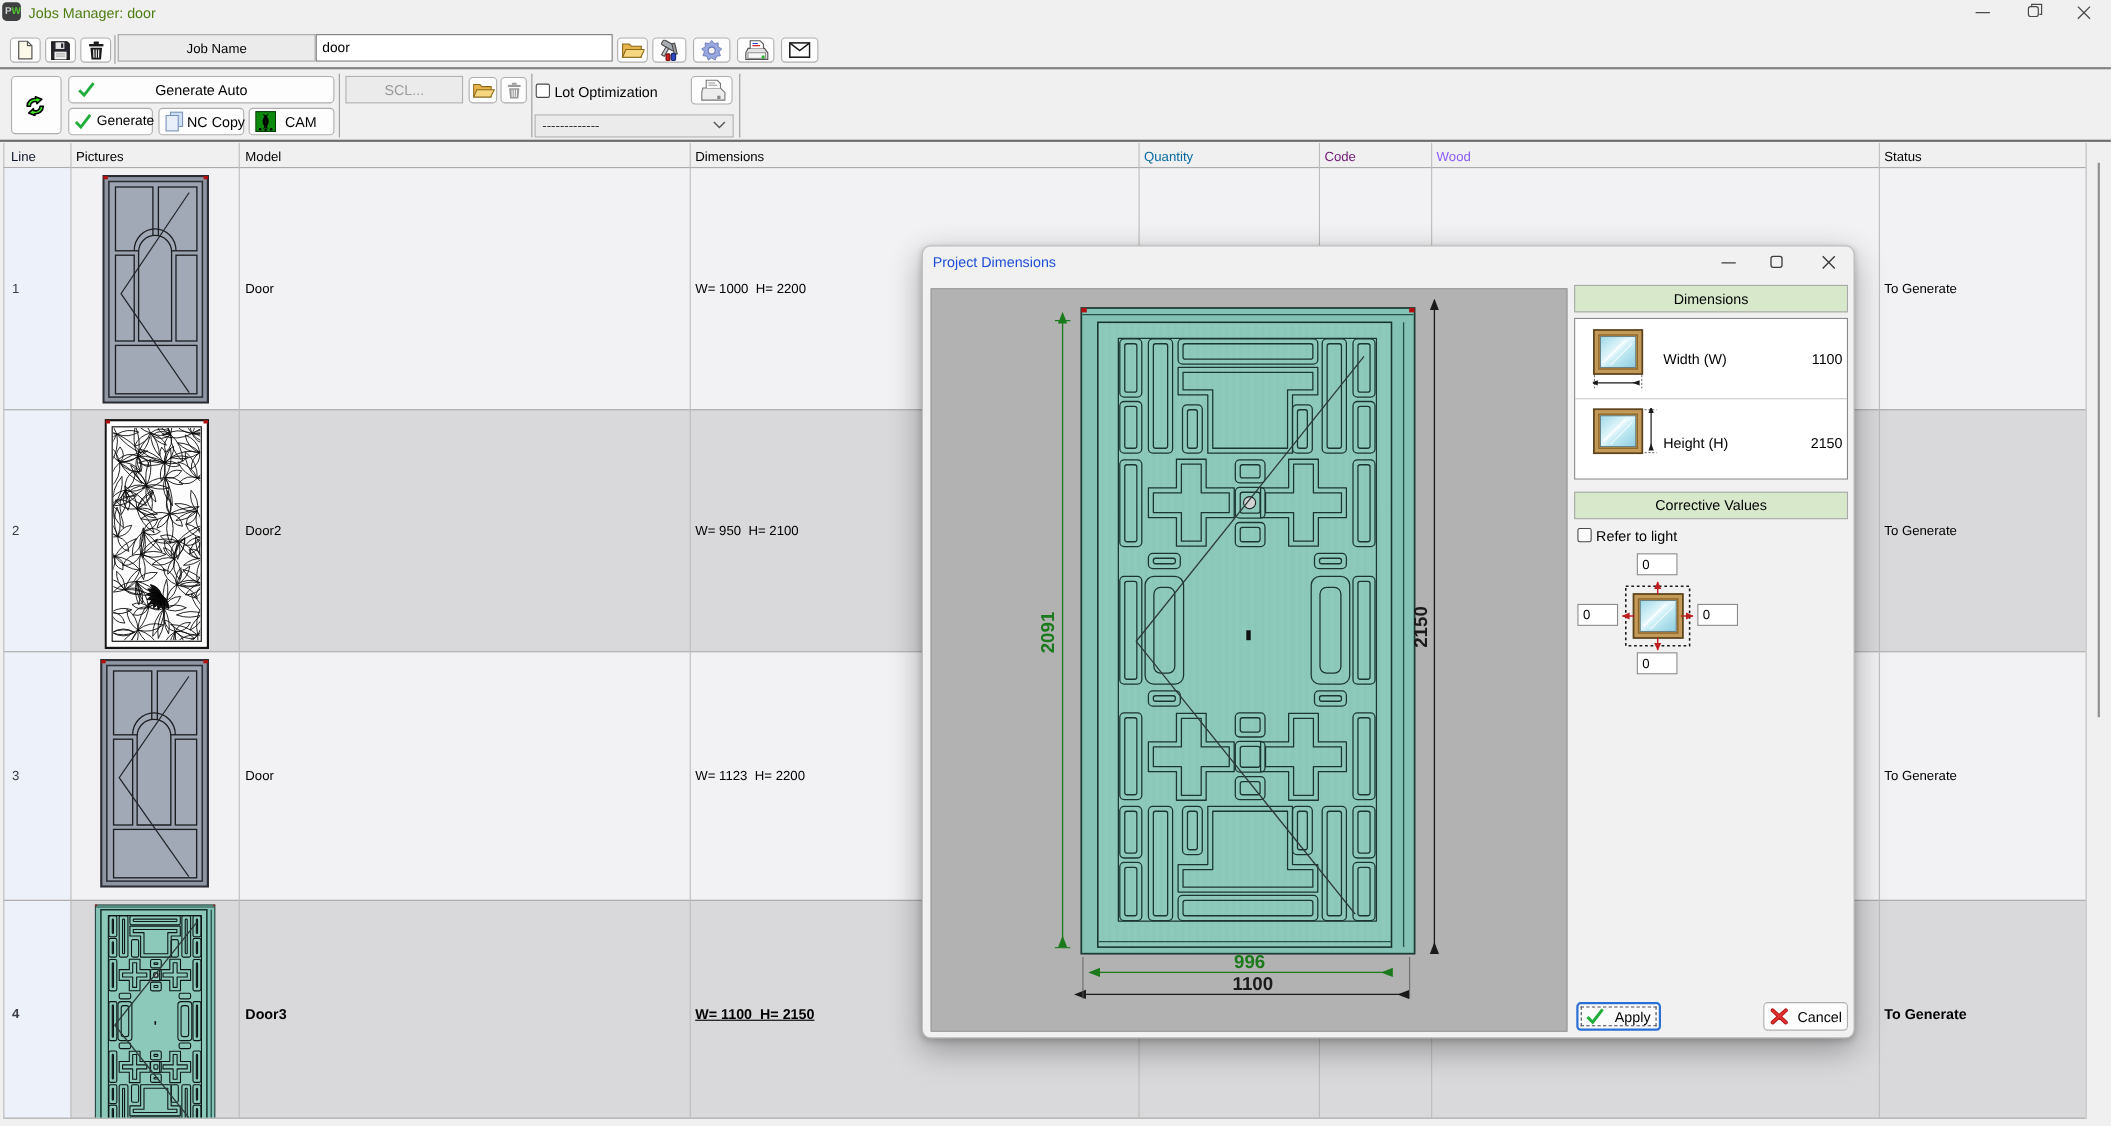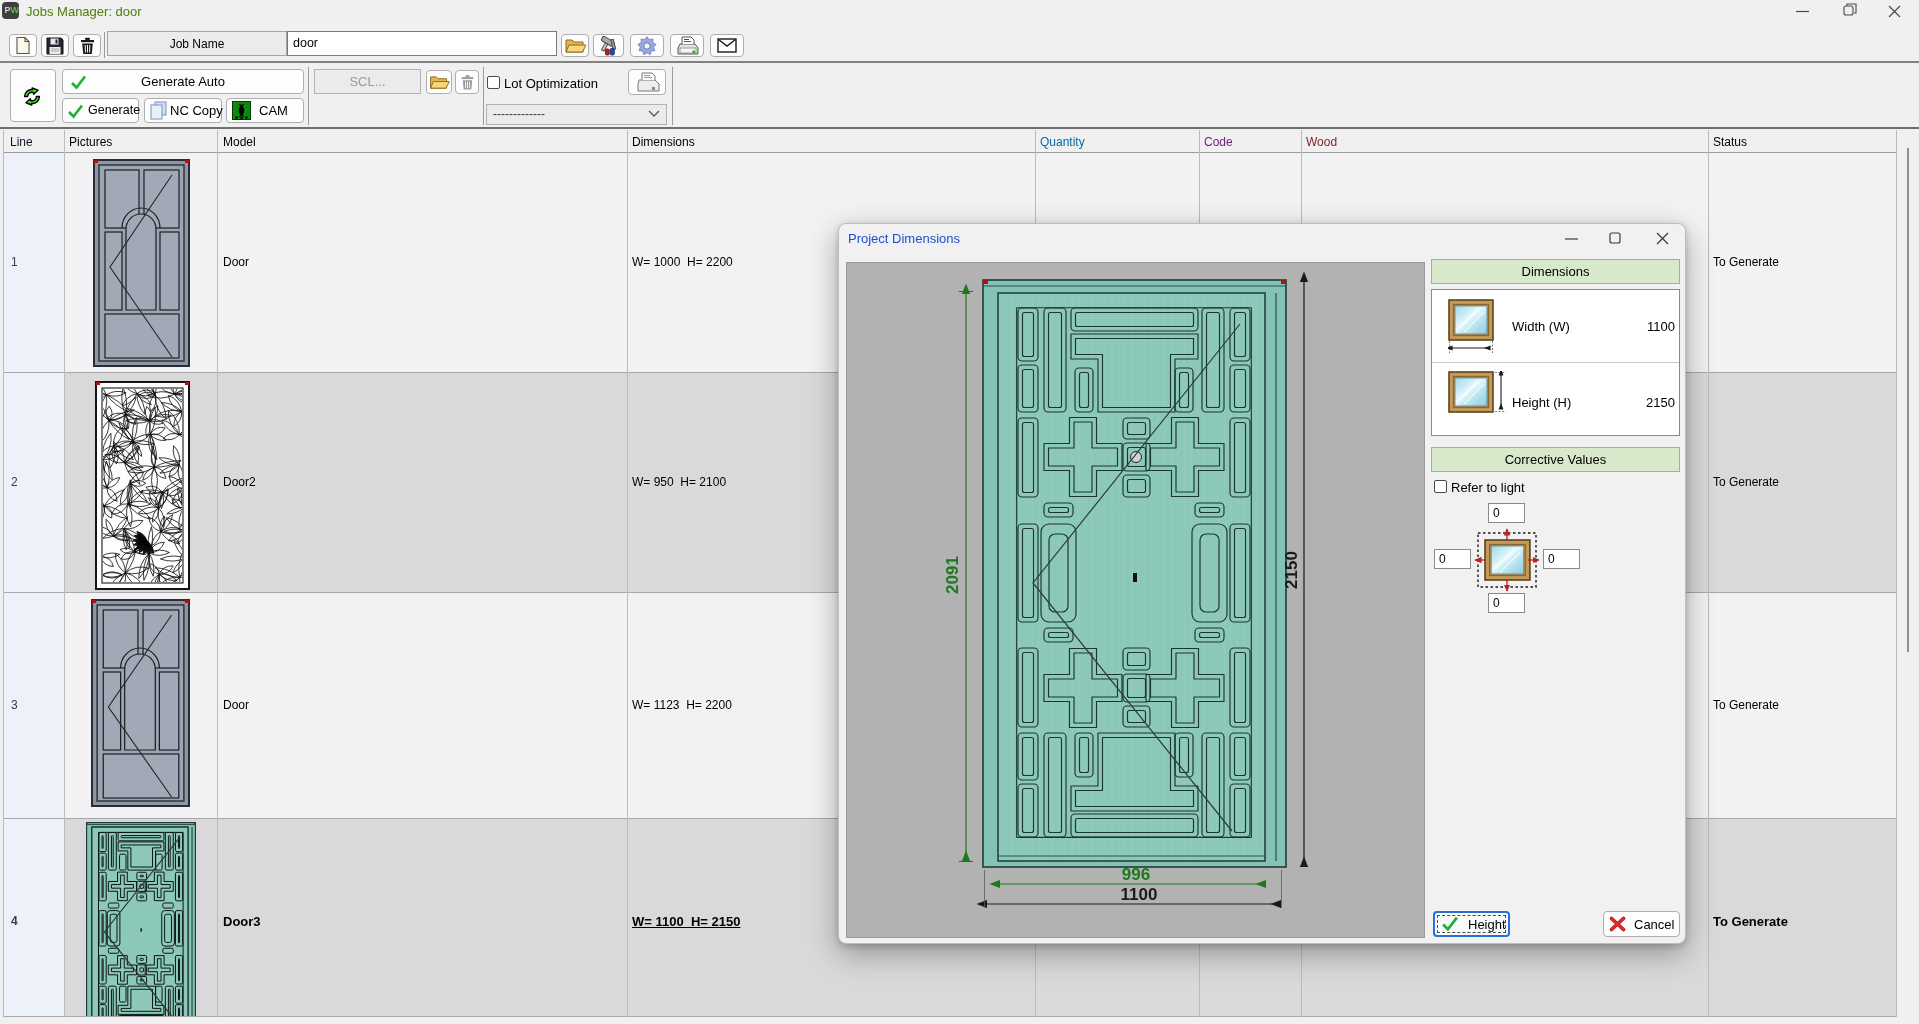--- a/index.html
+++ b/index.html
@@ -155,21 +155,21 @@
     <path d="M1,1 L6,6 L11,1" fill="none" stroke="#555" stroke-width="1.3"></path>
   </svg>
 <div class="a" style="left:672px;top:67px;width:1px;height:58px;background:#9a9a9a"></div>
 <div class="a" style="left:3px;top:130px;width:1893px;height:23px;background:#f0f0f0;border-bottom:1px solid #9c9c9c"></div>
 <div class="hdr" style="left:10px;top:135px;color:#0f172a">Line</div>
 <div class="hdr" style="left:69px;top:135px;color:#000">Pictures</div>
 <div class="hdr" style="left:223px;top:135px;color:#000">Model</div>
 <div class="hdr" style="left:632px;top:135px;color:#000">Dimensions</div>
 <div class="hdr" style="left:1040px;top:135px;color:#0369a1">Quantity</div>
 <div class="hdr" style="left:1204px;top:135px;color:#701a75">Code</div>
-<div class="hdr" style="left:1306px;top:135px;color:#7f1d1d">Wood</div>
+<div class="hdr" style="left:1306px;top:135px;color:#8b5cf6">Wood</div>
 <div class="hdr" style="left:1713px;top:135px;color:#000">Status</div>
 <div class="a" style="left:3px;top:153px;width:1893px;height:219px;background:#f2f2f4"></div>
 <div class="a" style="left:3px;top:153px;width:61px;height:219px;background:#edf1f9"></div>
 <div class="a" style="left:3px;top:372px;width:1893px;height:220px;background:#d9d9db"></div>
 <div class="a" style="left:3px;top:372px;width:61px;height:220px;background:#edf1f9"></div>
 <div class="a" style="left:3px;top:592px;width:1893px;height:226px;background:#f2f2f4"></div>
 <div class="a" style="left:3px;top:592px;width:61px;height:226px;background:#edf1f9"></div>
 <div class="a" style="left:3px;top:818px;width:1893px;height:199px;background:#d9d9db"></div>
 <div class="a" style="left:3px;top:818px;width:61px;height:199px;background:#edf1f9"></div>
 <div class="a" style="left:3px;top:372px;width:1893px;height:1px;background:#a8a8a8"></div>
@@ -571,18 +571,18 @@
 <line x1="39" y1="14" x2="39" y2="3" stroke="#c22020" stroke-width="1.3" marker-end="url(#ar)"></line>
 <line x1="39" y1="54" x2="39" y2="65" stroke="#c22020" stroke-width="1.3" marker-end="url(#ar)"></line>
 <line x1="18" y1="34" x2="7" y2="34" stroke="#c22020" stroke-width="1.3" marker-end="url(#ar)"></line>
 <line x1="60" y1="34" x2="71" y2="34" stroke="#c22020" stroke-width="1.3" marker-end="url(#ar)"></line>
 </svg>
 <div class="a" style="left:1433px;top:911px;width:77px;height:26px;background:#fafafa;border:2px solid #2a6fd4;border-radius:4px"></div>
 <div class="a" style="left:1437px;top:915px;width:69px;height:18px;border:1px dashed #4a4a4a"></div>
 <svg class="a" style="left:1441px;top:916px" width="18" height="16" viewBox="0 0 17 15">
  <path d="M2,8 L6.5,12.5 L15,1.5" fill="none" stroke="#1fae3a" stroke-width="2.6"></path>
   </svg>
-<div class="txt" style="left:1468px;top:917px;font-size:13px">Height</div>
+<div class="txt" style="left:1468px;top:917px;font-size:13px">Apply</div>
 <div class="a" style="left:1603px;top:911px;width:77px;height:26px;background:#fdfdfd;border:1px solid #b0b0b0;border-radius:4px"></div>
 <svg class="a" style="left:1609px;top:916px" width="17" height="16" viewBox="0 0 17 16">
  <path d="M2.5,2.5 L14.5,13.5 M14.5,2.5 L2.5,13.5" stroke="#b01212" stroke-width="3.6" stroke-linecap="round"></path>
  <path d="M2.5,2.5 L14.5,13.5 M14.5,2.5 L2.5,13.5" stroke="#e03030" stroke-width="2" stroke-linecap="round"></path>
 </svg>
 <div class="txt" style="left:1634px;top:917px;font-size:13px">Cancel</div>
 </body></html>

